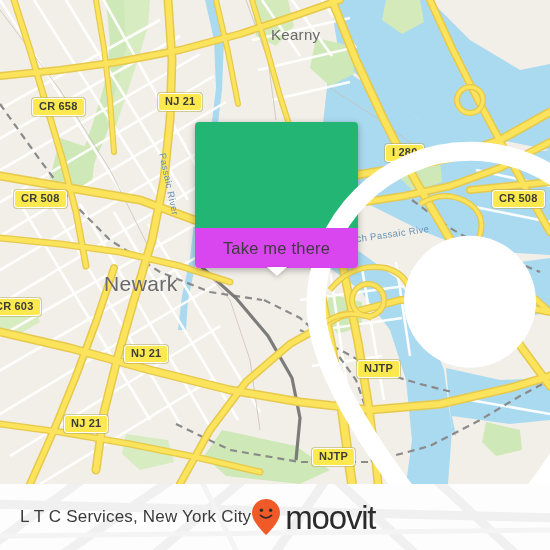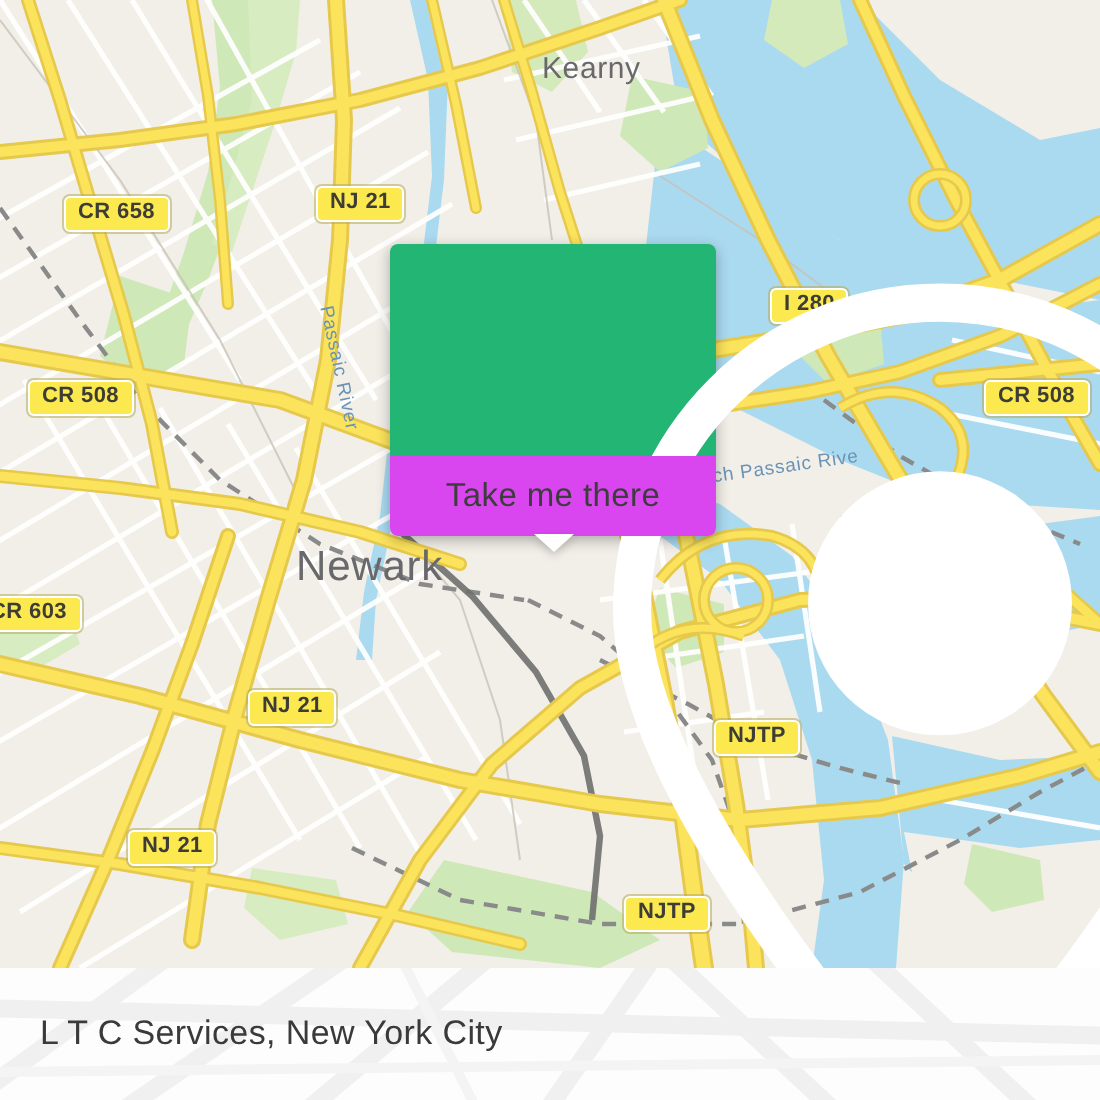--- a/index.html
+++ b/index.html
@@ -292,21 +292,21 @@
           <circle cx="470" cy="100" r="13"></circle>
           <path d="M330,290 Q352,262 386,268 Q414,276 410,306"></path>
           <path d="M316,330 Q340,306 372,318"></path>
           <path d="M420,204 Q446,188 470,204 Q488,218 478,240"></path>
         </g>
 
       </g>
     </svg>
 
     <div class="maplabel label-town" style="left:271px;top:26px;">Kearny</div>
-    <div class="maplabel label-city" style="left:104px;top:272px;margin-left:44px;">Newark</div>
+    <div class="maplabel label-city" style="left:104px;top:272px;">Newark</div>
 
     <div class="maplabel label-water" style="left:168px;top:152px;transform:rotate(78deg);transform-origin:left top;">Passaic River</div>
     <div class="maplabel label-water" style="left:446px;top:262px;transform:rotate(74deg);transform-origin:left top;">Passaic River</div>
     <div class="maplabel label-water" style="left:350px;top:234px;transform:rotate(-8deg);transform-origin:left top;">ach Passaic Rive</div>
 
     <div class="shield" style="left:32px;top:98px;">CR 658</div>
     <div class="shield" style="left:158px;top:93px;">NJ 21</div>
     <div class="shield" style="left:385px;top:144px;">I 280</div>
     <div class="shield" style="left:14px;top:190px;">CR 508</div>
     <div class="shield" style="left:492px;top:190px;">CR 508</div>
@@ -345,16 +345,25 @@
         <path d="M-10,20 L560,34"></path>
       </g>
       <g stroke="#f4f4f4" stroke-width="5" fill="none">
         <path d="M0,52 L550,46"></path>
         <path d="M200,-6 L238,70"></path>
       </g>
     </svg>
 
     <div class="footer-inner">
       <div class="footer-title">L T C Services, New York City</div>
+      <div class="brand">
+        <svg width="30" height="38" viewBox="0 0 30 38">
+          <path d="M15 1 C7.3 1 1 7.3 1 15 C1 24.5 15 37 15 37 C15 37 29 24.5 29 15 C29 7.3 22.7 1 15 1 Z" fill="#ef5a28"></path>
+          <circle cx="10.4" cy="12.2" r="1.7" fill="#2b2b2b"></circle>
+          <circle cx="19.6" cy="12.2" r="1.7" fill="#2b2b2b"></circle>
+          <path d="M9.5 17.4 Q15 22.4 20.5 17.4" fill="none" stroke="#2b2b2b" stroke-width="1.8" stroke-linecap="round"></path>
+        </svg>
+        <span class="brand-word">moovit</span>
+      </div>
     </div>
   </div>
 
 </div>
 
 </body></html>

